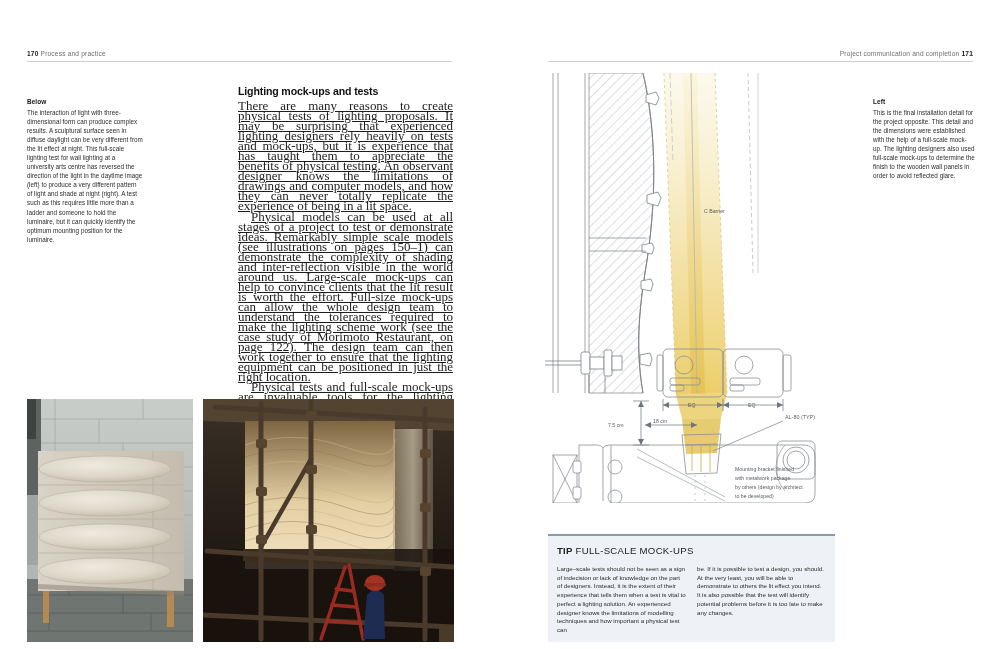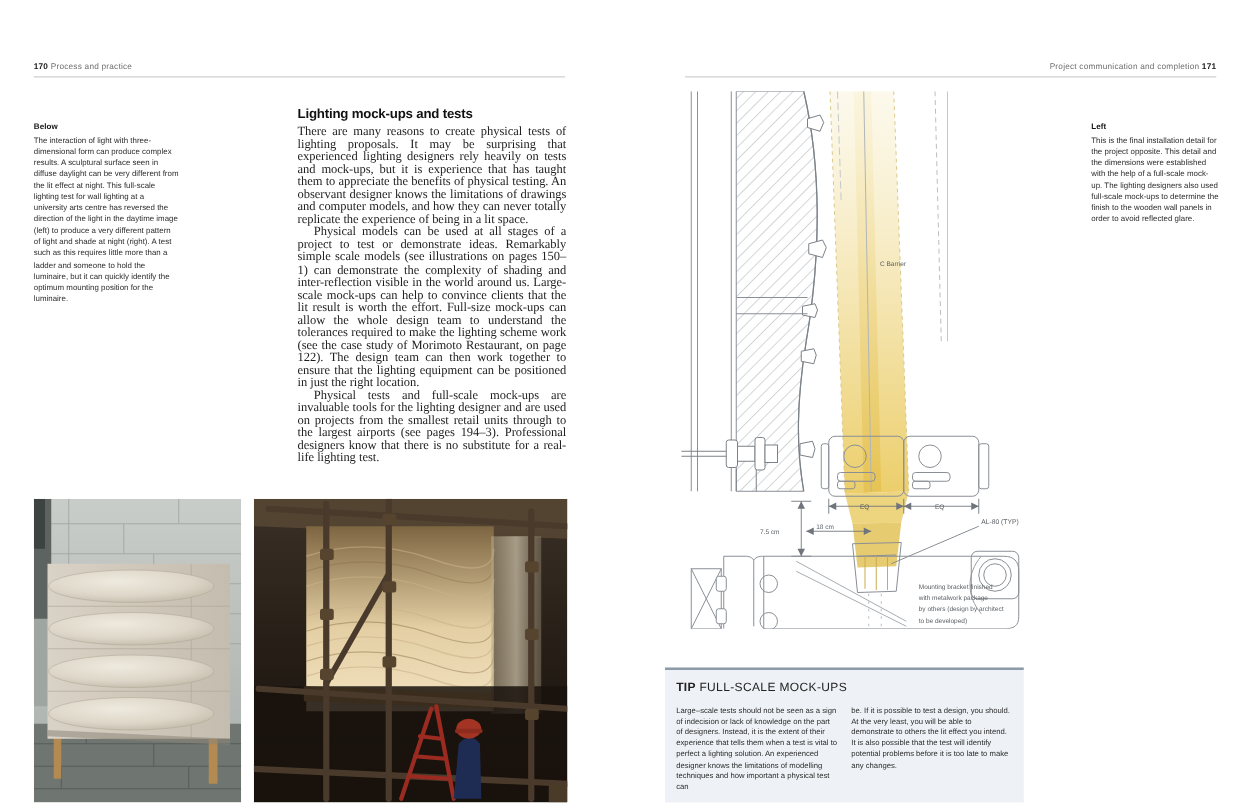--- a/index.html
+++ b/index.html
@@ -41,39 +41,39 @@
   #left-body {
     position: absolute; left: 238px; top: 57px; width: 215px;
     font-family: "Liberation Serif", serif;
   }
   #article-title {
     font-family: "Liberation Sans", sans-serif;
     font-size: 10.6px; font-weight: bold; color: #111;
     letter-spacing: -.15px; margin-bottom: 4px;
   }
   #left-body p {
-    font-size: 10px; line-height: 10.05px; color: #1d1d1d;
-    text-align: justify; letter-spacing: -.02px;
+    font-size: 13px; line-height: 10.05px; color: #1d1d1d;
+    text-align: justify; letter-spacing: -.02px; text-decoration: underline;
   }
   #left-body p.indent { text-indent: 13px; }
 
   
   .photo { position: absolute; overflow: hidden; }
   #photo-day   { left: 27px;  top: 371px; width: 166px; height: 243px; }
   #photo-night { left: 203px; top: 371px; width: 251px; height: 243px; }
 
   
   #right-caption { position: absolute; left: 873px; top: 70px; width: 102px; }
 
   #drawing { position: absolute; left: 545px; top: 45px; width: 300px; height: 430px; }
   #drawing svg { display: block; }
 
   
   #tip-box {
-    position: absolute; left: 532px; top: 506px; width: 287px; height: 108px;
+    position: absolute; left: 548px; top: 506px; width: 287px; height: 108px;
     background: #eef1f5; border-top: 2.2px solid #8d9aa8;
   }
   #tip-title {
     position: absolute; left: 9px; top: 9px;
     font-size: 9.6px; color: #222; letter-spacing: .3px;
   }
   #tip-title b { font-weight: bold; letter-spacing: .2px; }
   #tip-cols {
     position: absolute; left: 9px; top: 29px; right: 9px;
     display: flex; gap: 11px;

